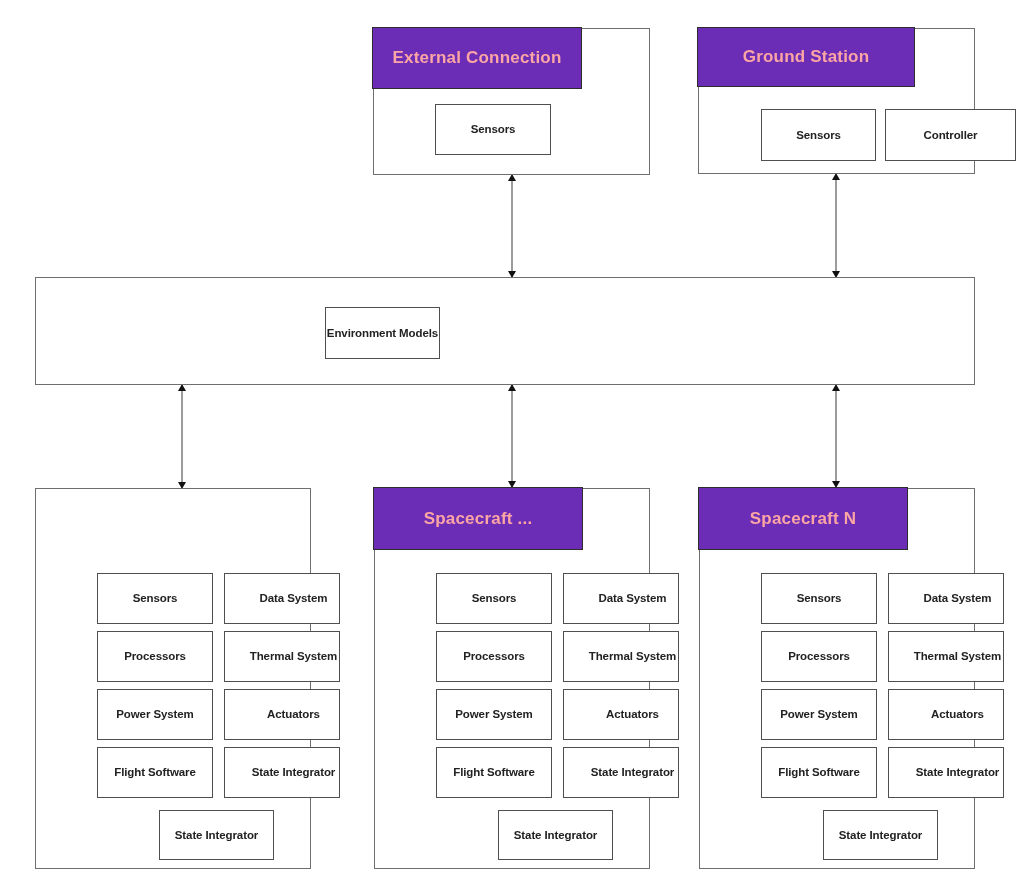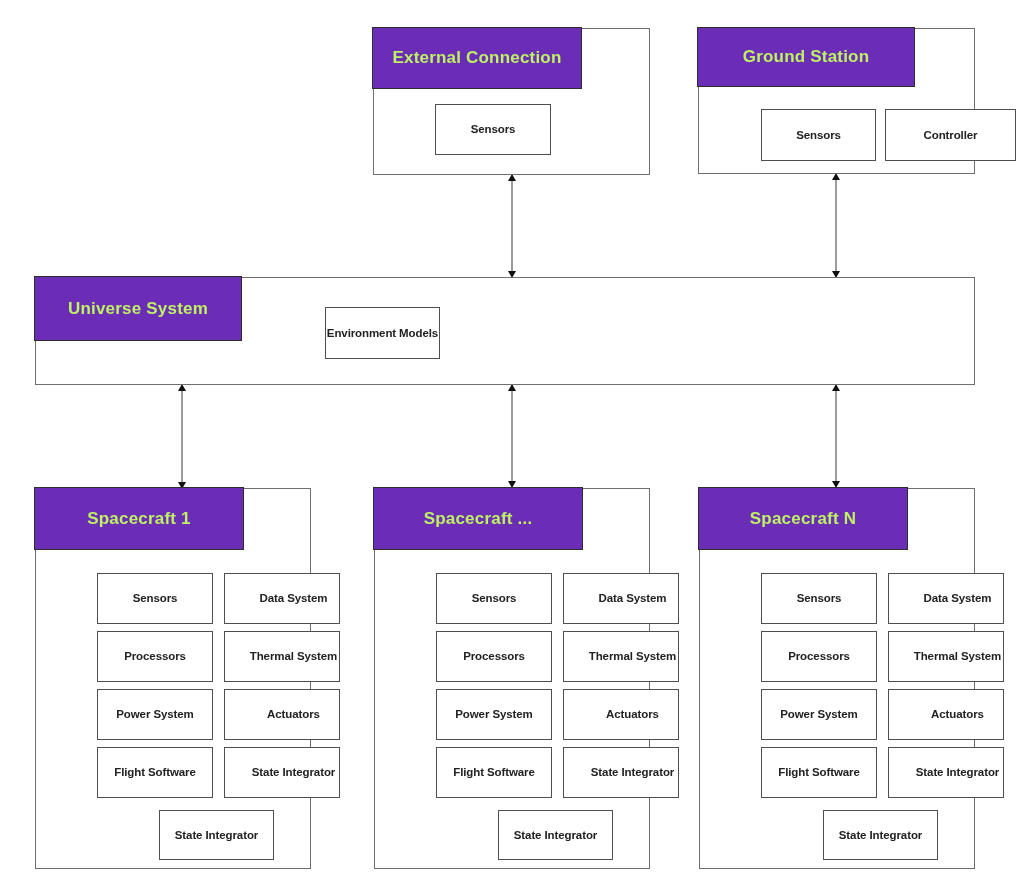--- a/index.html
+++ b/index.html
@@ -17,21 +17,21 @@
     font-family:"Liberation Sans", sans-serif;overflow:hidden;
   }
   .outer{
     position:absolute;background:#ffffff;border:1.5px solid var(--outer-border);
     box-sizing:border-box;
   }
   .hdr{
     position:absolute;left:-2px;top:-2px;background:var(--purple);
     border:1px solid var(--hdr-border);box-sizing:border-box;
     display:flex;align-items:center;justify-content:center;
-    color:#bef264;font-weight:bold;font-size:17px;letter-spacing:0.2px;
+    color:#fca5a5;font-weight:bold;font-size:17px;letter-spacing:0.2px;
   }
   .sub{
     position:absolute;background:#ffffff;border:1px solid var(--sub-border);
     box-sizing:border-box;display:flex;align-items:center;justify-content:center;
     font-weight:bold;font-size:11.5px;color:var(--label);text-align:center;
     line-height:1.3;letter-spacing:-0.1px;margin-left:42px;
   }
   .gridbox{width:116px;height:51px;}
   .c0{left:19px;} .c1{left:146px;padding-left:23px;}
   .r0{top:84px;} .r1{top:142px;} .r2{top:200px;} .r3{top:258px;text-align:right;}
@@ -64,26 +64,24 @@
     <div class="sub" style="left:19px;top:75px;width:116px;height:51px">Sensors</div>
   </div>
 
   <div class="outer" style="left:698px;top:28px;width:277px;height:146px">
     <div class="hdr" style="width:218px;height:60px">Ground Station</div>
     <div class="sub" style="left:20px;top:80px;width:115px;height:52px">Sensors</div>
     <div class="sub" style="left:144px;top:80px;width:131px;height:52px">Controller</div>
   </div>
 
   <div class="outer" style="left:35px;top:277px;width:940px;height:108px">
-    <div class="hdr" style="width:208px;height:65px">Universe System</div>
     <div class="sub" style="left:247px;top:29px;width:115px;height:52px">Environment Models</div>
   </div>
 
   <div class="outer sc-card" style="left:35px">
-    <div class="hdr sc-hdr">Spacecraft 1</div>
     <div class="sub gridbox c0 r0">Sensors</div>
     <div class="sub gridbox c1 r0">Data System</div>
     <div class="sub gridbox c0 r1">Processors</div>
     <div class="sub gridbox c1 r1">Thermal System</div>
     <div class="sub gridbox c0 r2">Power System</div>
     <div class="sub gridbox c1 r2">Actuators</div>
     <div class="sub gridbox c0 r3">Flight Software</div>
     <div class="sub gridbox c1 r3">State Integrator</div>
     <div class="sub footerbox">State Integrator</div>
   </div>

